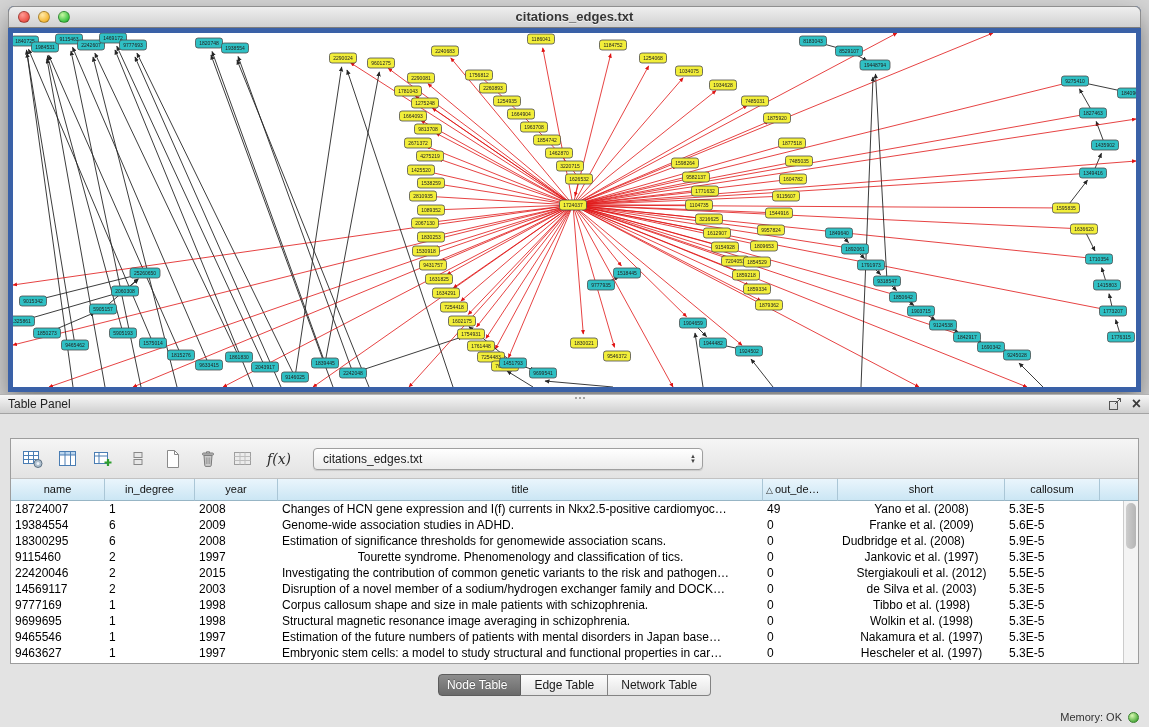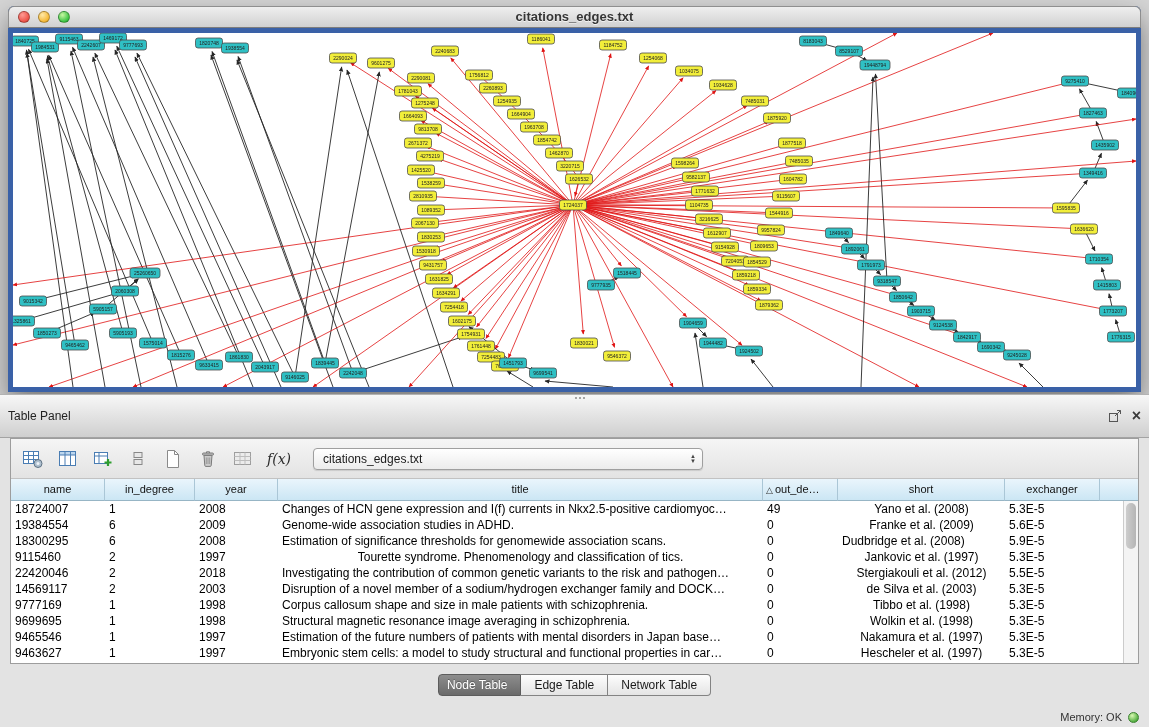--- a/index.html
+++ b/index.html
@@ -37,21 +37,21 @@
     border:5px solid #3a61a7; background:#ffffff; overflow:hidden;
   }
   .canvas-frame svg { display:block; width:100%; height:100%; }
 
   
   .panel {
     position:absolute; left:0; top:394px; width:1149px; height:333px;
     background:#e3e3e3;
   }
   .panel-header {
-    height:44px; position:relative;
+    height:20px; position:relative;
     background:linear-gradient(#f7f7f7,#cfcfcf);
     border-top:1px solid #b2b2b2; border-bottom:1px solid #a3a3a3;
     display:flex; align-items:center; padding:0 8px;
   }
   .panel-title { font-size:12px; color:#222; }
   .grip {
     position:absolute; left:50%; top:2px; width:2px; height:2px; background:#8a8a8a;
     box-shadow:4px 0 0 #8a8a8a, 8px 0 0 #8a8a8a; border-radius:50%; cursor:row-resize;
   }
   .panel-actions { margin-left:auto; display:flex; align-items:center; gap:10px; }
@@ -868,21 +868,21 @@
           </div>
         </div>
       <div class="table">
         <div class="thead" id="thead">
             <div class="th" style="width: 94px;"><span>name</span></div>
             <div class="th" style="width: 90px;"><span>in_degree</span></div>
             <div class="th" style="width: 83px;"><span>year</span></div>
             <div class="th" style="width: 485px;"><span>title</span></div>
             <div class="th" style="width: 75px; text-align: left; padding-left: 3px;"><span class="sortmark">△</span><span>out_de…</span></div>
             <div class="th" style="width: 167px;"><span>short</span></div>
-            <div class="th" style="width: 95px;"><span>exchanger</span></div>
+            <div class="th" style="width: 95px;"><span>callosum</span></div>
             <div class="th fill"></div>
           </div>
         <div class="tbody" id="tbody">
             <div class="tr">
               <div class="td" style="width: 94px; text-align: left;">18724007</div>
               <div class="td" style="width: 90px; text-align: left;">1</div>
               <div class="td" style="width: 83px; text-align: left;">2008</div>
               <div class="td" style="width: 485px; text-align: left;">Changes of HCN gene expression and I(f) currents in Nkx2.5-positive cardiomyoc…</div>
               <div class="td" style="width: 75px; text-align: left;">49</div>
               <div class="td" style="width: 167px; text-align: center;">Yano et al. (2008)</div>
@@ -911,21 +911,21 @@
               <div class="td" style="width: 90px; text-align: left;">2</div>
               <div class="td" style="width: 83px; text-align: left;">1997</div>
               <div class="td" style="width: 485px; text-align: center;">Tourette syndrome. Phenomenology and classification of tics.</div>
               <div class="td" style="width: 75px; text-align: left;">0</div>
               <div class="td" style="width: 167px; text-align: center;">Jankovic et al. (1997)</div>
               <div class="td" style="width: 95px; text-align: left;">5.3E-5</div>
             </div>
             <div class="tr">
               <div class="td" style="width: 94px; text-align: left;">22420046</div>
               <div class="td" style="width: 90px; text-align: left;">2</div>
-              <div class="td" style="width: 83px; text-align: left;">2018</div>
+              <div class="td" style="width: 83px; text-align: left;">2015</div>
               <div class="td" style="width: 485px; text-align: left;">Investigating the contribution of common genetic variants to the risk and pathogen…</div>
               <div class="td" style="width: 75px; text-align: left;">0</div>
               <div class="td" style="width: 167px; text-align: center;">Stergiakouli et al. (2012)</div>
               <div class="td" style="width: 95px; text-align: left;">5.5E-5</div>
             </div>
             <div class="tr">
               <div class="td" style="width: 94px; text-align: left;">14569117</div>
               <div class="td" style="width: 90px; text-align: left;">2</div>
               <div class="td" style="width: 83px; text-align: left;">2003</div>
               <div class="td" style="width: 485px; text-align: left;">Disruption of a novel member of a sodium/hydrogen exchanger family and DOCK…</div>

